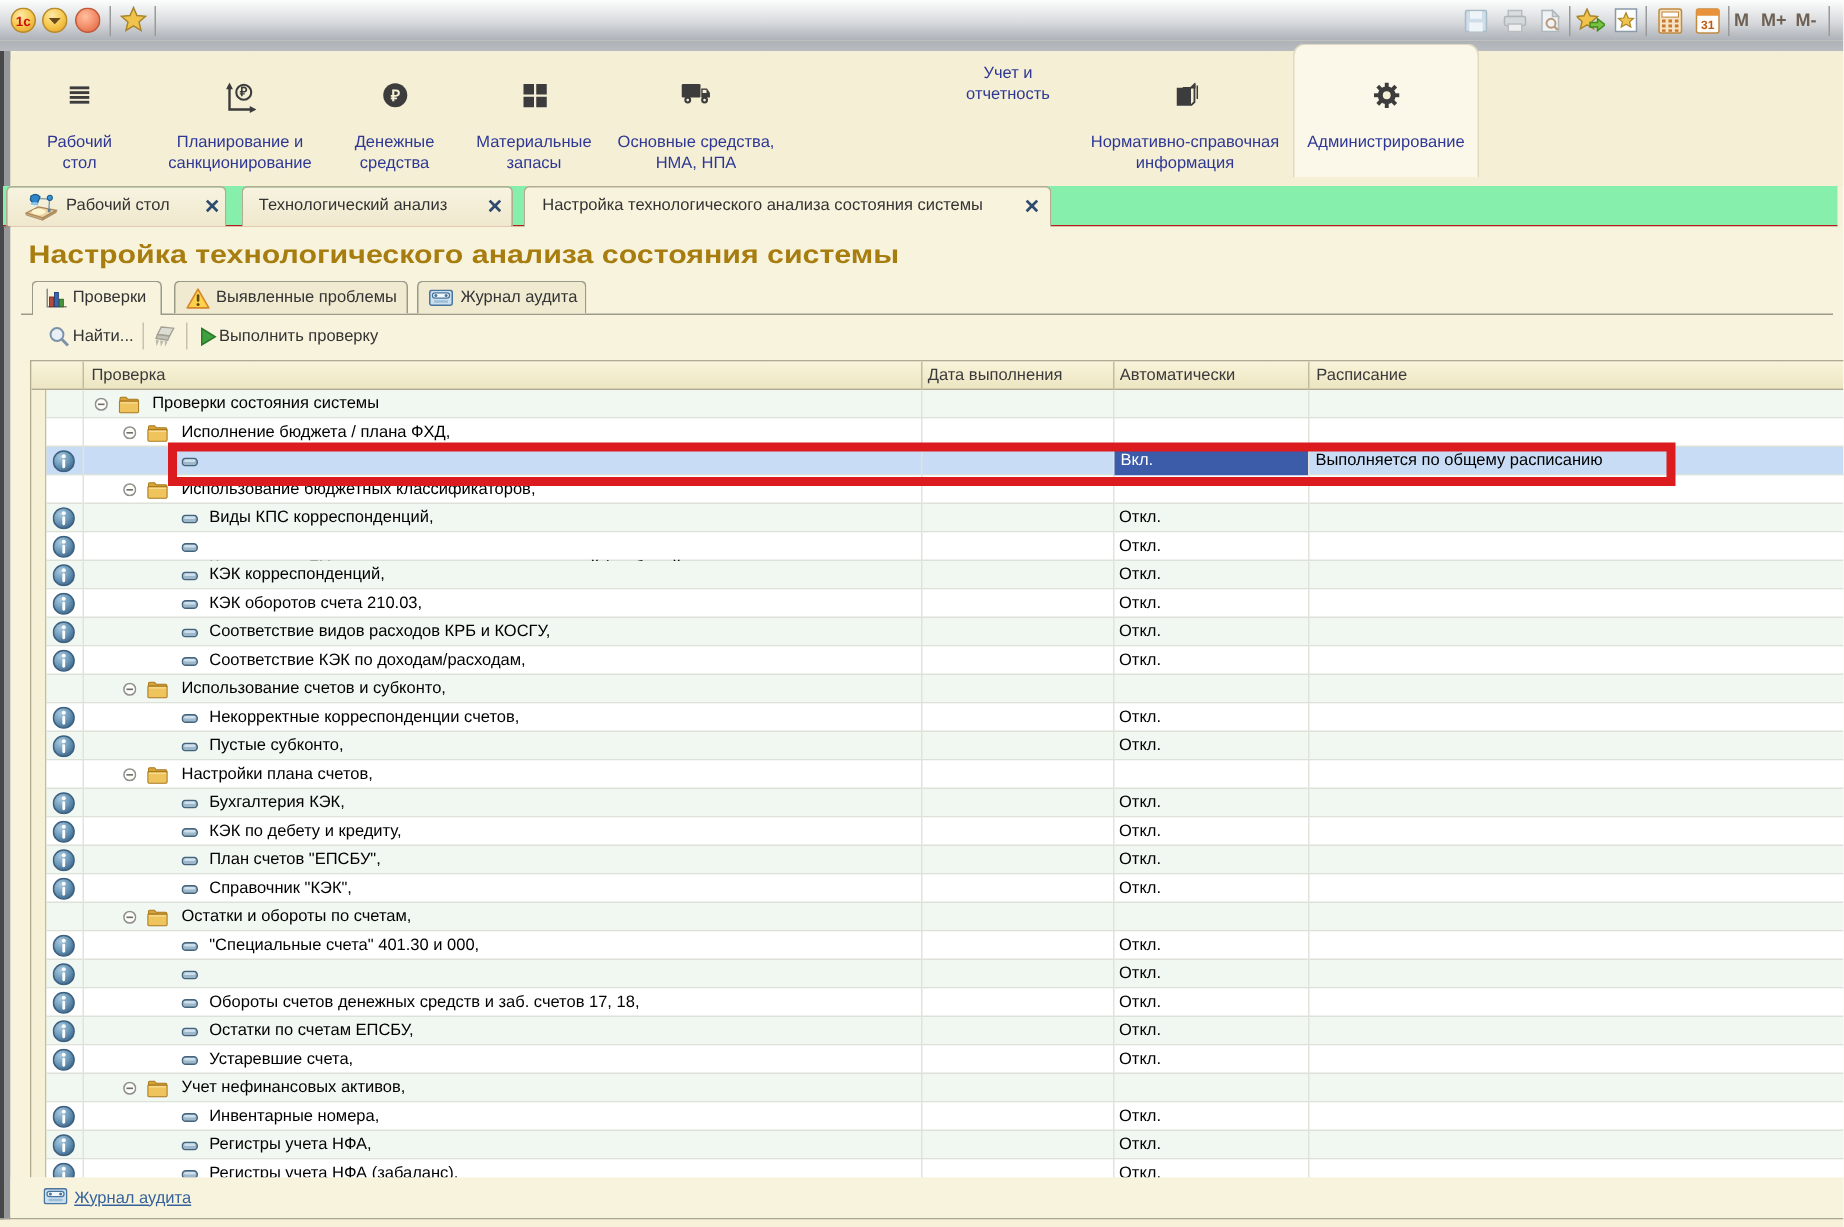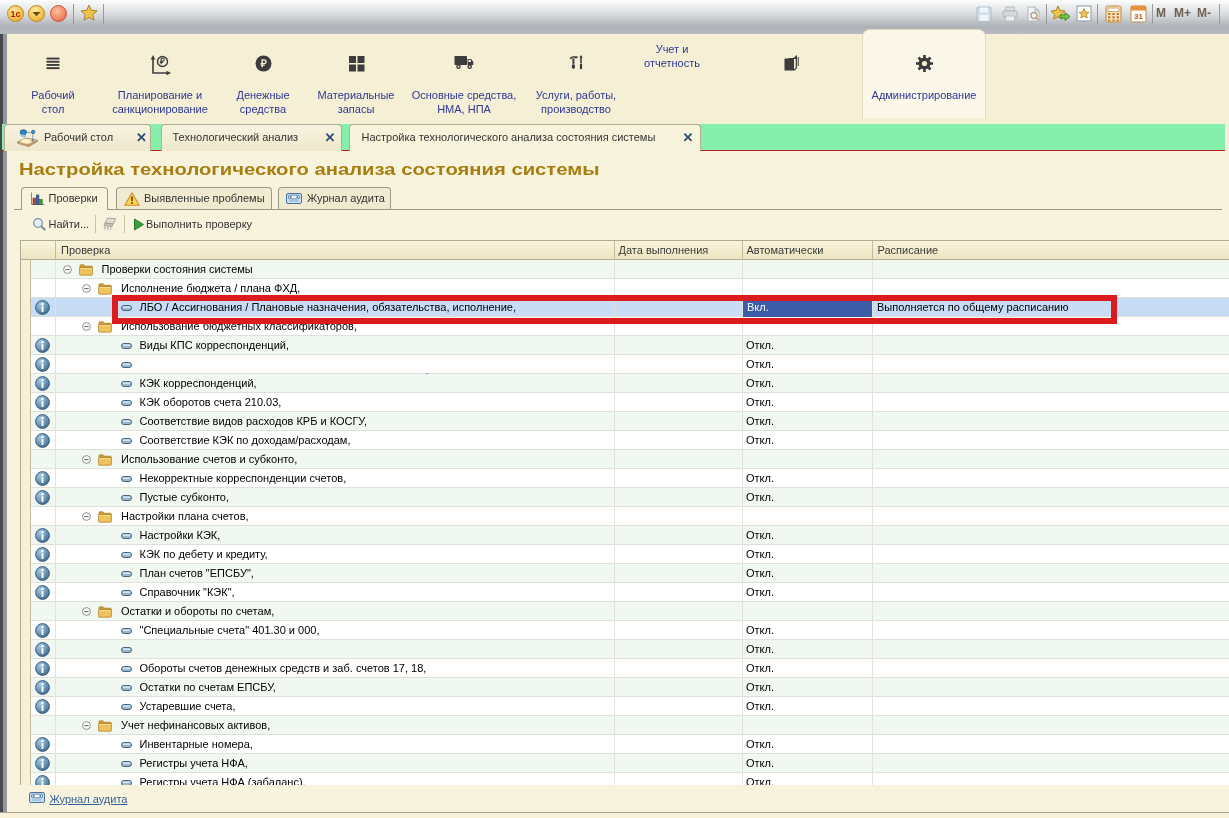--- a/index.html
+++ b/index.html
@@ -229,48 +229,34 @@
               <circle cx="4.5" cy="11.7" r="2.3"></circle>
               <circle cx="15.7" cy="11.7" r="2.3"></circle>
             </g>
             <circle cx="4.5" cy="11.7" r="0.9" fill="#f5efd5"></circle>
             <circle cx="15.7" cy="11.7" r="0.9" fill="#f5efd5"></circle>
             <rect x="14.4" y="4.9" width="2.6" height="2.1" fill="#f5efd5"></rect>
           </svg>
         </div>
         <div class="slbl">Основные средства,<br>НМА, НПА</div>
       </div>
-<div class="sec" style="left:459.5px;width:220px">
-        <div class="sicon">
-          <svg width="15" height="15" viewBox="0 0 15 15">
-            <g fill="#3c3c3c">
-              <path d="M0.5 3.5 Q2 0.8 5.5 1.2 L8.5 1.2 L8.5 3.2 L5.5 3.2 L5.5 2.6 Q3 2.4 2 4.2 Z"></path>
-              <rect x="3.4" y="3.4" width="2" height="5.5"></rect>
-              <rect x="2.9" y="9.2" width="3" height="4.6" rx="1.2"></rect>
-              <rect x="11.2" y="1" width="1.6" height="7"></rect>
-              <path d="M12 0 L13.6 2.6 L10.4 2.6 Z"></path>
-              <rect x="10.9" y="8.6" width="2.2" height="5.6" rx="1"></rect>
-            </g>
-          </svg>
-        </div>
-        <div class="slbl">Услуги, работы,<br>производство</div>
-      </div>
 <div class="sec" style="left:555.5px;width:220px">
         <div class="slbl">Учет и<br>отчетность</div>
       </div>
 <div class="sec" style="left:673.5px;width:220px">
         <div class="sicon">
           <svg width="17" height="16" viewBox="0 0 17 16">
             <g fill="none" stroke="#3c3c3c" stroke-width="1">
               <path d="M6.5 3.5 L14.5 3.5 L14.5 0.8 M16.2 2 L16.2 11"></path>
             </g>
             <rect x="2.5" y="3.5" width="9.5" height="12" fill="#3c3c3c"></rect>
             <path d="M12 3.5 L14.3 1.3 L14.3 13 L12 15.2" fill="none" stroke="#3c3c3c" stroke-width="1.2"></path>
           </svg>
         </div>
+        <div class="slbl">Нормативно-справочная<br>информация</div>
       </div>
 <div class="sec" style="left:807.5px;width:220px">
         <div class="sicon">
           <svg width="17" height="17" viewBox="0 0 17 17">
             <g fill="#3c3c3c">
               <rect x="7.2" y="0" width="2.6" height="5" transform="rotate(0.0 8.5 8.5)"></rect>
               <rect x="7.2" y="0" width="2.6" height="5" transform="rotate(45.0 8.5 8.5)"></rect>
               <rect x="7.2" y="0" width="2.6" height="5" transform="rotate(90.0 8.5 8.5)"></rect>
               <rect x="7.2" y="0" width="2.6" height="5" transform="rotate(135.0 8.5 8.5)"></rect>
               <rect x="7.2" y="0" width="2.6" height="5" transform="rotate(180.0 8.5 8.5)"></rect>
@@ -415,21 +401,20 @@
           <circle cx="7.5" cy="4.1" r="1.35" fill="#fff"></circle>
           <rect x="6.55" y="6.1" width="1.9" height="6" rx=".9" fill="#fff"></rect>
         </svg>
       </div>
 <div class="abs" style="left:99.5px;top:64px">
         <svg width="11" height="6" viewBox="0 0 11 6">
           <rect x=".5" y=".5" width="10" height="5" rx="2.4" fill="#9db8ca" stroke="#44637c" stroke-width="1"></rect>
           <rect x="1.8" y="1.3" width="7.4" height="1.7" rx="0.85" fill="#cfe0ec"></rect>
         </svg>
       </div>
-<div class="rtxt" style="left:118.5px;top:57px">ЛБО / Ассигнования / Плановые назначения, обязательства, исполнение,</div>
 <div class="abs" style="left:721.0px;top:57px;width:129.5px;height:19px;background:#3c5ba9"></div>
 <div class="rtxt" style="left:726px;top:57px;color:#fff">Вкл.</div>
 <div class="rtxt" style="left:856px;top:57px">Выполняется по общему расписанию</div>
 <div class="trow" style="top:76px;background:#ffffff"></div>
 <div class="abs" style="left:61px;top:81px">
         <svg width="9" height="9" viewBox="0 0 9 9">
           <circle cx="4.5" cy="4.5" r="3.9" fill="#fffef8" stroke="#8f8f8f"></circle>
           <rect x="2.3" y="4" width="4.4" height="1.1" fill="#6f6f6f"></rect>
         </svg>
       </div>
@@ -606,21 +591,21 @@
           <circle cx="7.5" cy="4.1" r="1.35" fill="#fff"></circle>
           <rect x="6.55" y="6.1" width="1.9" height="6" rx=".9" fill="#fff"></rect>
         </svg>
       </div>
 <div class="abs" style="left:99.5px;top:292px">
         <svg width="11" height="6" viewBox="0 0 11 6">
           <rect x=".5" y=".5" width="10" height="5" rx="2.4" fill="#9db8ca" stroke="#44637c" stroke-width="1"></rect>
           <rect x="1.8" y="1.3" width="7.4" height="1.7" rx="0.85" fill="#cfe0ec"></rect>
         </svg>
       </div>
-<div class="rtxt" style="left:118.5px;top:285px">Настройки КЭК,</div>
+<div class="rtxt" style="left:118.5px;top:285px">Бухгалтерия КЭК,</div>
 <div class="rtxt" style="left:725px;top:285px">Откл.</div>
 <div class="trow" style="top:304px;background:#ffffff"></div>
 <div class="abs" style="left:14px;top:306px">
         <svg width="15" height="15" viewBox="0 0 15 15">
           <circle cx="7.5" cy="7.5" r="6.9" fill="url(#ginfo)" stroke="#3c6080" stroke-width="1"></circle>
           <circle cx="7.5" cy="4.1" r="1.35" fill="#fff"></circle>
           <rect x="6.55" y="6.1" width="1.9" height="6" rx=".9" fill="#fff"></rect>
         </svg>
       </div>
 <div class="abs" style="left:99.5px;top:311px">

